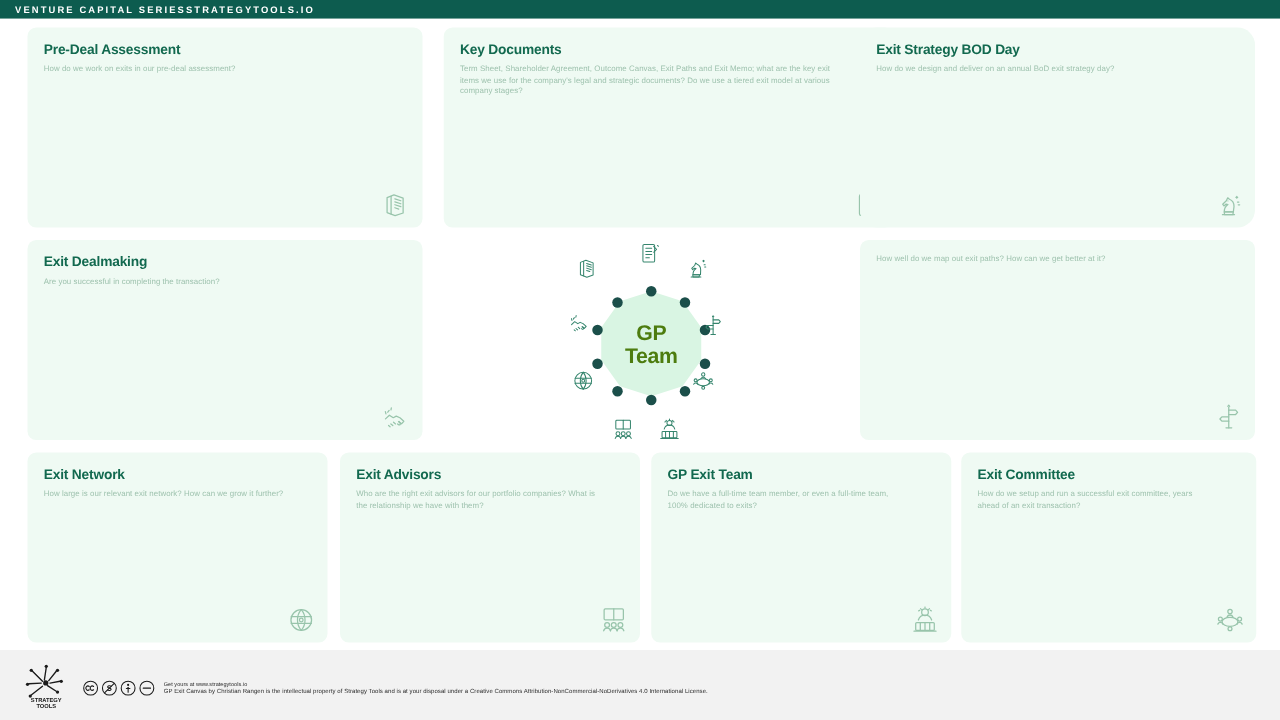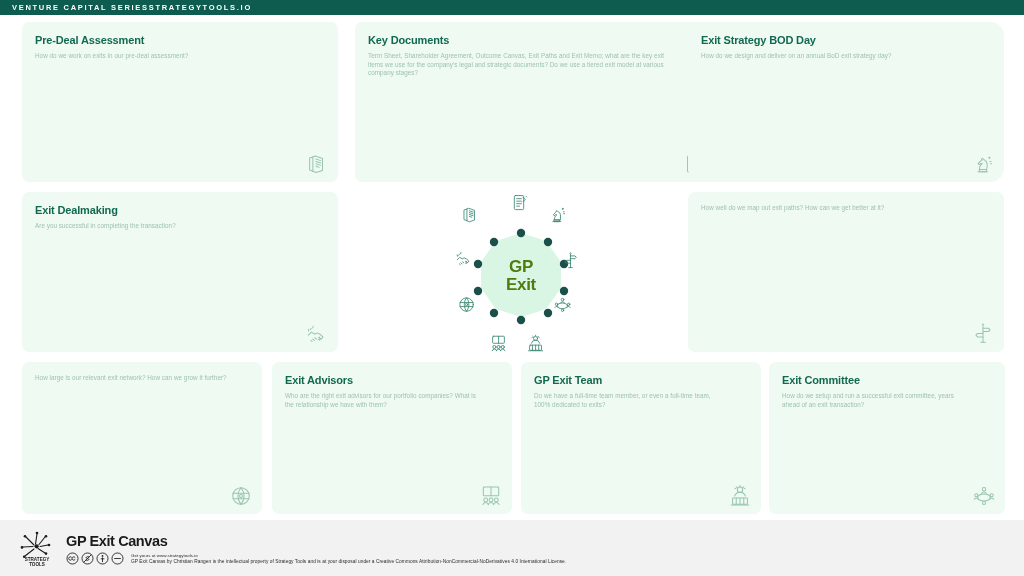--- a/index.html
+++ b/index.html
@@ -331,25 +331,26 @@
           <path d="M6.3 4 L6.3 18.6"></path>
           <path d="M9.4 6.1 L14.2 7.7"></path>
             <path d="M9.4 8.5 L14.2 10.1"></path>
           <path d="M9.4 10.9 L14.2 12.5"></path>
             <path d="M9.4 13.3 L12.6 14.4"></path>
         </g>
       </g>
     </svg>
     <div class="hub-label">
       <div>GP</div>
-      <div>Exit</div>
+      <div>Team</div>
     </div>
   </div>
 
   <div class="card c-network">
+    <div class="card-title">Exit Network</div>
     <div class="card-sub">How large is our relevant exit network? How can we grow it further?</div>
     <div class="card-icon">
       <svg viewBox="0 0 24 24" fill="none" stroke="#8fbfa4" stroke-width="1.1" stroke-linecap="round" stroke-linejoin="round">
         <circle cx="12" cy="12" r="9"></circle>
         <path d="M12 3 c-4.4 5 -4.4 13 0 18"></path>
         <path d="M12 3 c4.4 5 4.4 13 0 18"></path>
         <path d="M3.2 9 h17.6"></path>
           <path d="M3.2 15 h17.6"></path>
         <circle cx="12" cy="12" r="1.6"></circle>
       </svg>
@@ -432,21 +433,20 @@
       <circle cx="11" cy="8.2" r="1.3" fill="#1b1b1b"></circle>
       <circle cx="8" cy="19.4" r="1.3" fill="#1b1b1b"></circle>
       <circle cx="10.2" cy="28.8" r="1.3" fill="#1b1b1b"></circle>
       <circle cx="32" cy="25.6" r="1.3" fill="#1b1b1b"></circle>
       <text x="23" y="33.4" text-anchor="middle" fill="#1b1b1b" font-family="Liberation Sans, sans-serif" font-size="4.6" font-weight="bold">STRATEGY</text>
       <text x="23" y="38" text-anchor="middle" fill="#1b1b1b" font-family="Liberation Sans, sans-serif" font-size="4.6" font-weight="bold">TOOLS</text>
     </svg>
   </div>
 
   <div class="footer-body">
-    <div class="footer-title">GP Exit Canvas</div>
     <div class="footer-row">
       <div class="cc-icons">
         <svg viewBox="0 0 24 24" fill="none" stroke="#1b1b1b" stroke-width="1.6">
           <circle cx="12" cy="12" r="10.2"></circle>
           <path d="M10 9.6 a3.1 3.1 0 1 0 0 4.8" stroke-linecap="round"></path>
           <path d="M16.4 9.6 a3.1 3.1 0 1 0 0 4.8" stroke-linecap="round"></path>
         </svg>
         <svg viewBox="0 0 24 24" fill="none" stroke="#1b1b1b" stroke-width="1.6">
           <circle cx="12" cy="12" r="10.2"></circle>
           <path d="M14.6 9 a3.2 2.3 0 0 0 -5.2 1.2 c0 2.2 5.2 1.4 5.2 3.6 a3.2 2.3 0 0 1 -5.2 1.2" stroke-linecap="round"></path>

